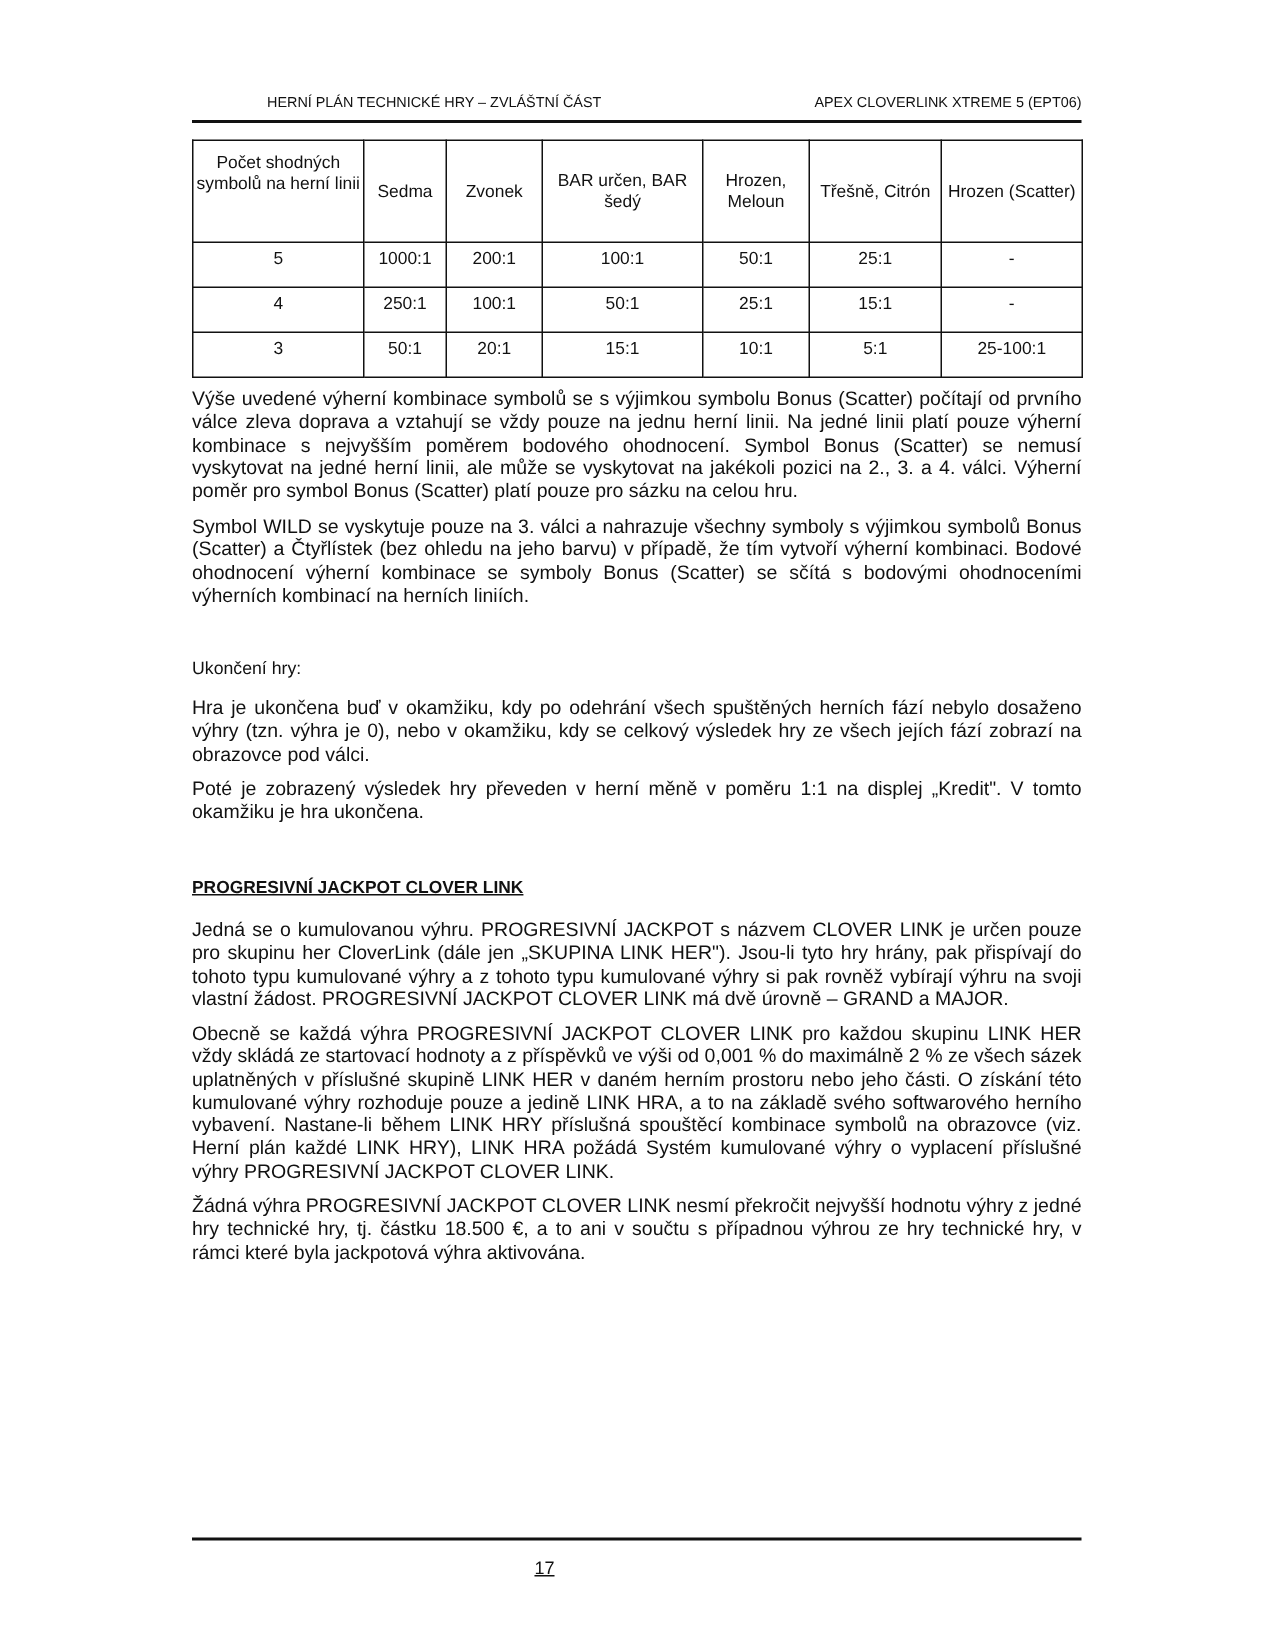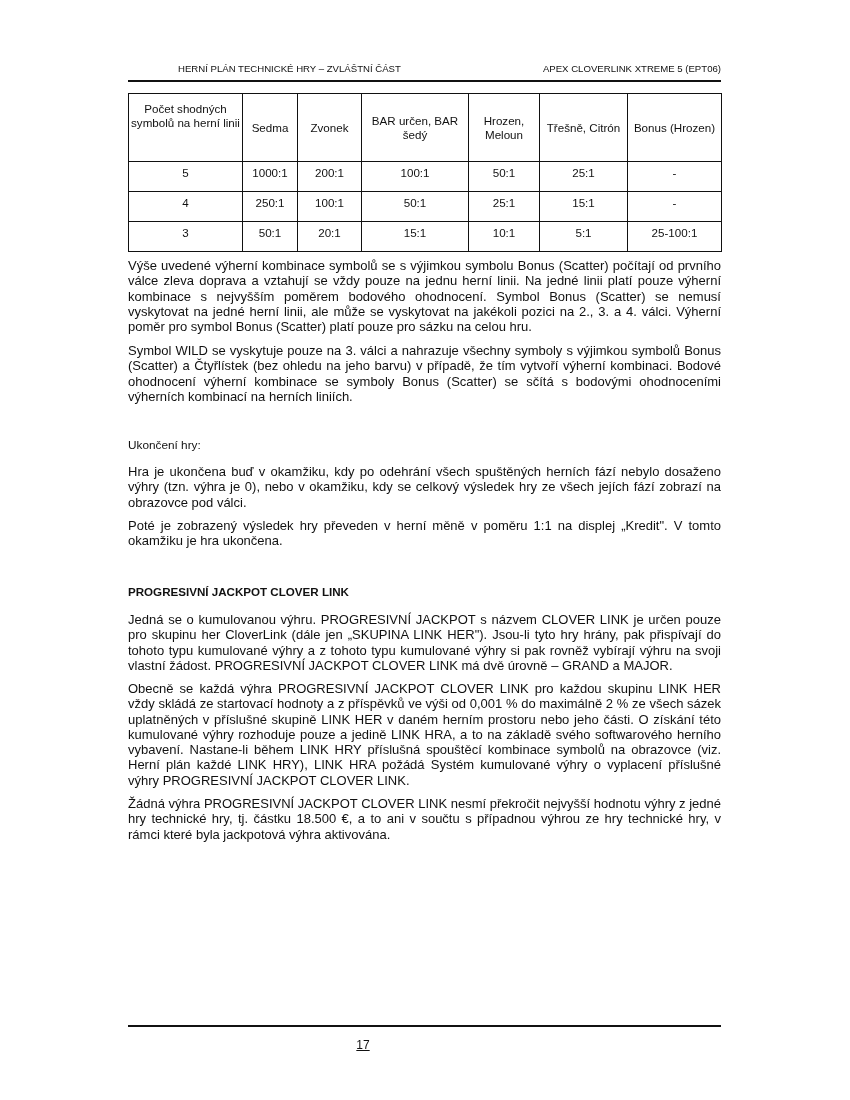--- a/index.html
+++ b/index.html
@@ -15,21 +15,21 @@
               border-collapse: collapse; font-size: 11.6px; table-layout: fixed; }
   table.pay td, table.pay th { border: 1px solid #111; text-align: center; font-weight: normal;
               padding: 0; vertical-align: middle; line-height: 14px; }
   table.pay thead th { height: 59px; vertical-align: top; padding-top: 8px; text-align: center; }
   table.pay thead th.mid { vertical-align: middle; padding-top: 0; }
   table.pay tbody td { height: 25px; vertical-align: top; padding-top: 4px; }
 
   .para { position: absolute; left: 128px; width: 593px; font-size: 13px; line-height: 15.3px;
           text-align: justify; margin: 0; }
   .heading { position: absolute; left: 128px; font-size: 11.8px; font-weight: normal; margin: 0; }
-  .plain-heading { position: absolute; left: 128px; font-size: 11.6px; margin: 0; }
+  .plain-heading { position: absolute; left: 128px; font-size: 11.6px; margin: 0; text-decoration: underline; }
 
   .footer-rule { position: absolute; left: 128px; top: 1025px; width: 593px; height: 1.5px; background: #111; }
   .page-number { position: absolute; left: 0; width: 726px; top: 1038px; text-align: center; font-size: 12px; text-decoration: underline; }
 </style>
 </head>
 <body>
 
 <div class="header">
   <span class="left">HERNÍ PLÁN TECHNICKÉ HRY – ZVLÁŠTNÍ ČÁST</span>
   <span class="right">APEX CLOVERLINK XTREME 5 (EPT06)</span>
@@ -47,21 +47,21 @@
       <col style="width:94px">
   </colgroup>
   <thead>
     <tr>
       <th>Počet shodných symbolů na herní linii</th>
       <th class="mid">Sedma</th>
       <th class="mid">Zvonek</th>
       <th class="mid">BAR určen, BAR šedý</th>
       <th class="mid">Hrozen, Meloun</th>
       <th class="mid">Třešně, Citrón</th>
-      <th class="mid">Bonus (Hrozen)</th>
+      <th class="mid">Hrozen (Scatter)</th>
     </tr>
   </thead>
   <tbody>
     <tr>
       <td>5</td>
       <td>1000:1</td>
       <td>200:1</td>
       <td>100:1</td>
       <td>50:1</td>
       <td>25:1</td>

